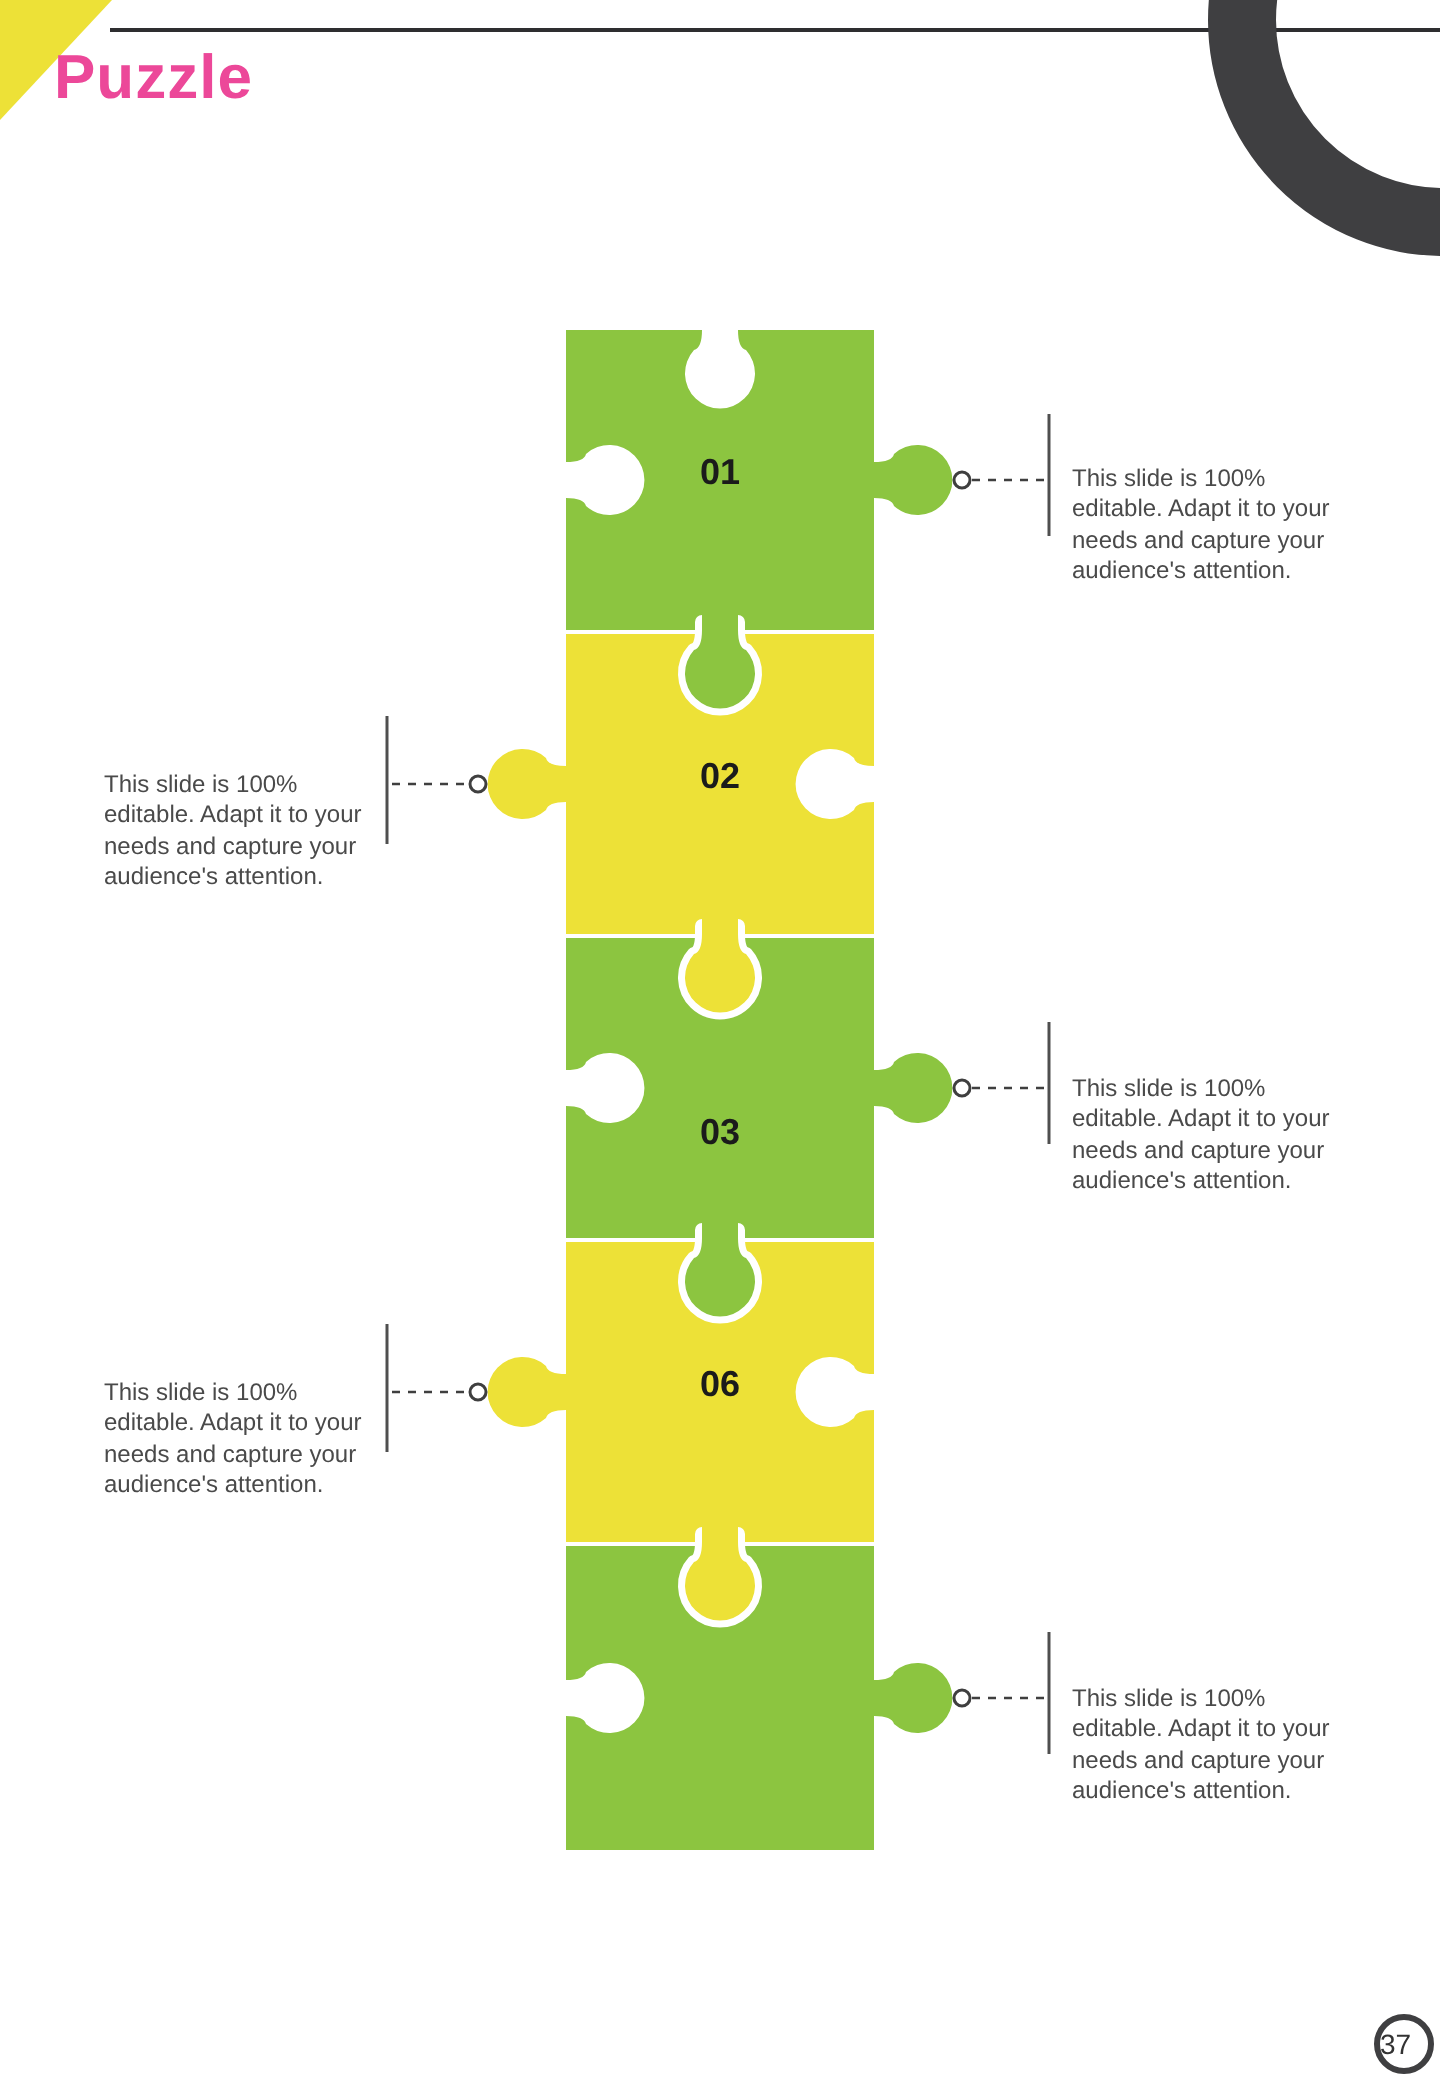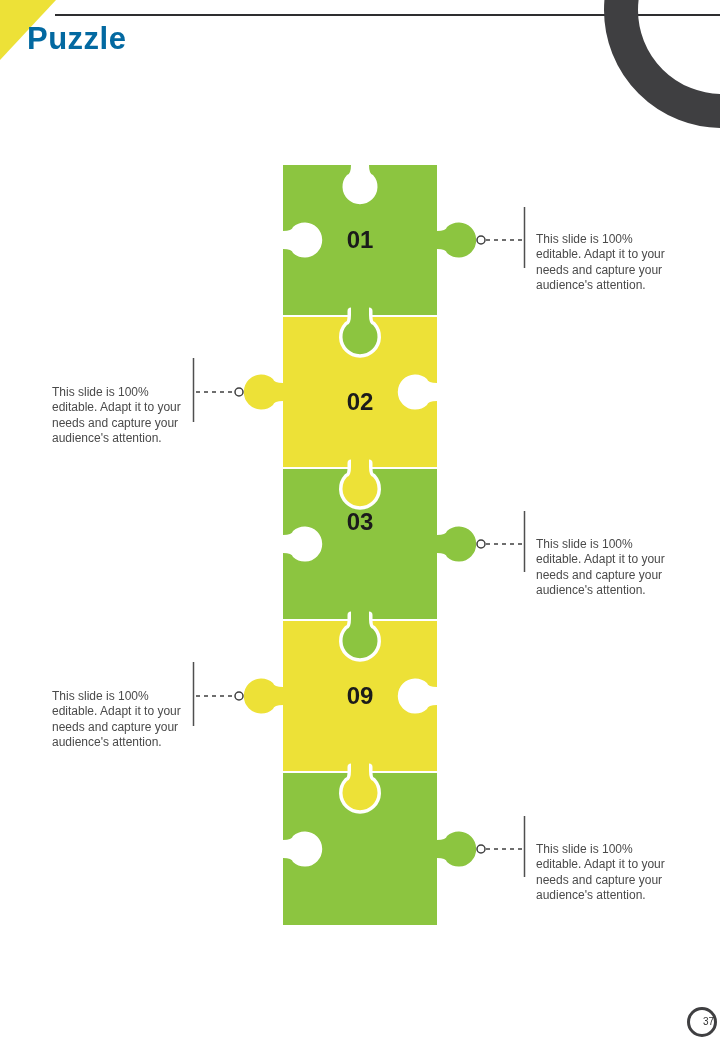--- a/index.html
+++ b/index.html
@@ -5,43 +5,43 @@
   html,body{margin:0;padding:0;background:#fff;}
   #page{position:relative;width:720px;height:1040px;background:#ffffff;overflow:hidden;
         font-family:"Liberation Sans",sans-serif;}
 
   
   .corner-triangle{position:absolute;left:0;top:0;width:0;height:0;z-index:3;
       border-top:60px solid var(--yellow);border-right:56px solid transparent;}
   .header-line{position:absolute;left:55px;top:14px;width:665px;height:2px;background:#2e2e30;z-index:1;}
   .ring-svg{position:absolute;right:0;top:0;z-index:2;}
   .page-title{position:absolute;left:27px;top:21px;font-size:31px;font-weight:800;
-      color:#0369a1;letter-spacing:.5px;z-index:4;}
+      color:#ec4899;letter-spacing:.5px;z-index:4;}
 
   
   .puzzle-svg{position:absolute;left:0;top:0;z-index:2;}
   .green{fill:var(--green);}
   .yellow{fill:var(--yellow);}
   .white{fill:#ffffff;}
   .outlined{stroke:#ffffff;stroke-width:7;stroke-linejoin:round;}
   .dash-line{stroke:#3f3f3f;stroke-width:1.3;stroke-dasharray:4 4;fill:none;}
   .conn-bar{stroke:#4f4f4f;stroke-width:1.5;}
   .conn-dot{fill:#ffffff;stroke:#3f3f3f;stroke-width:1.5;}
 
   
   .piece-number{position:absolute;left:283px;width:154px;text-align:center;
-      font-size:24px;font-weight:800;color:#1b1b1b;z-index:5;}
+      font-size:18px;font-weight:800;color:#1b1b1b;z-index:5;}
   .desc{position:absolute;font-size:12px;line-height:1.28;color:#4a4a4a;z-index:5;}
   .desc.right{left:536px;width:132px;}
   .desc.left{left:52px;width:140px;}
 
   
   .page-badge{position:absolute;left:687px;top:1007px;width:24px;height:24px;
       border:3px solid #3f3f41;border-radius:50%;background:#fff;color:#333;
-      font-size:10px;line-height:24px;text-align:right;z-index:4;}
+      font-size:14px;line-height:24px;text-align:left;z-index:4;}
 </style>
 </head>
 <body>
 
 <div id="page">
 
   <div class="corner-triangle"></div>
   <div class="header-line"></div>
   <svg class="ring-svg" width="120" height="130" viewBox="600 0 120 130">
     <circle cx="722" cy="10" r="101" fill="none" stroke="#3f3f41" stroke-width="34"></circle>
@@ -99,23 +99,23 @@
     <line x1="196" y1="696" x2="235" y2="696" class="dash-line"></line>
     <line x1="193.5" y1="662" x2="193.5" y2="726" class="conn-bar"></line>
     <circle cx="239" cy="696" r="4" class="conn-dot"></circle>
 
     <line x1="486" y1="849" x2="524" y2="849" class="dash-line"></line>
     <line x1="524.5" y1="816" x2="524.5" y2="877" class="conn-bar"></line>
     <circle cx="481" cy="849" r="4" class="conn-dot"></circle>
   </svg>
 
   <div class="piece-number" style="top:226px">01</div>
-  <div class="piece-number" style="top:388px">02</div>
-  <div class="piece-number" style="top:508px">03</div>
-  <div class="piece-number" style="top:682px">09</div>
+  <div class="piece-number" style="top:378px">02</div>
+  <div class="piece-number" style="top:556px">03</div>
+  <div class="piece-number" style="top:682px">06</div>
 
   <div class="desc right" style="top:232px">This slide is 100% editable. Adapt it to your needs and capture your audience's attention.</div>
   <div class="desc left" style="top:385px">This slide is 100% editable. Adapt it to your needs and capture your audience's attention.</div>
   <div class="desc right" style="top:537px">This slide is 100% editable. Adapt it to your needs and capture your audience's attention.</div>
   <div class="desc left" style="top:689px">This slide is 100% editable. Adapt it to your needs and capture your audience's attention.</div>
   <div class="desc right" style="top:842px">This slide is 100% editable. Adapt it to your needs and capture your audience's attention.</div>
 
   <div class="page-badge">37</div>
 
 </div>

